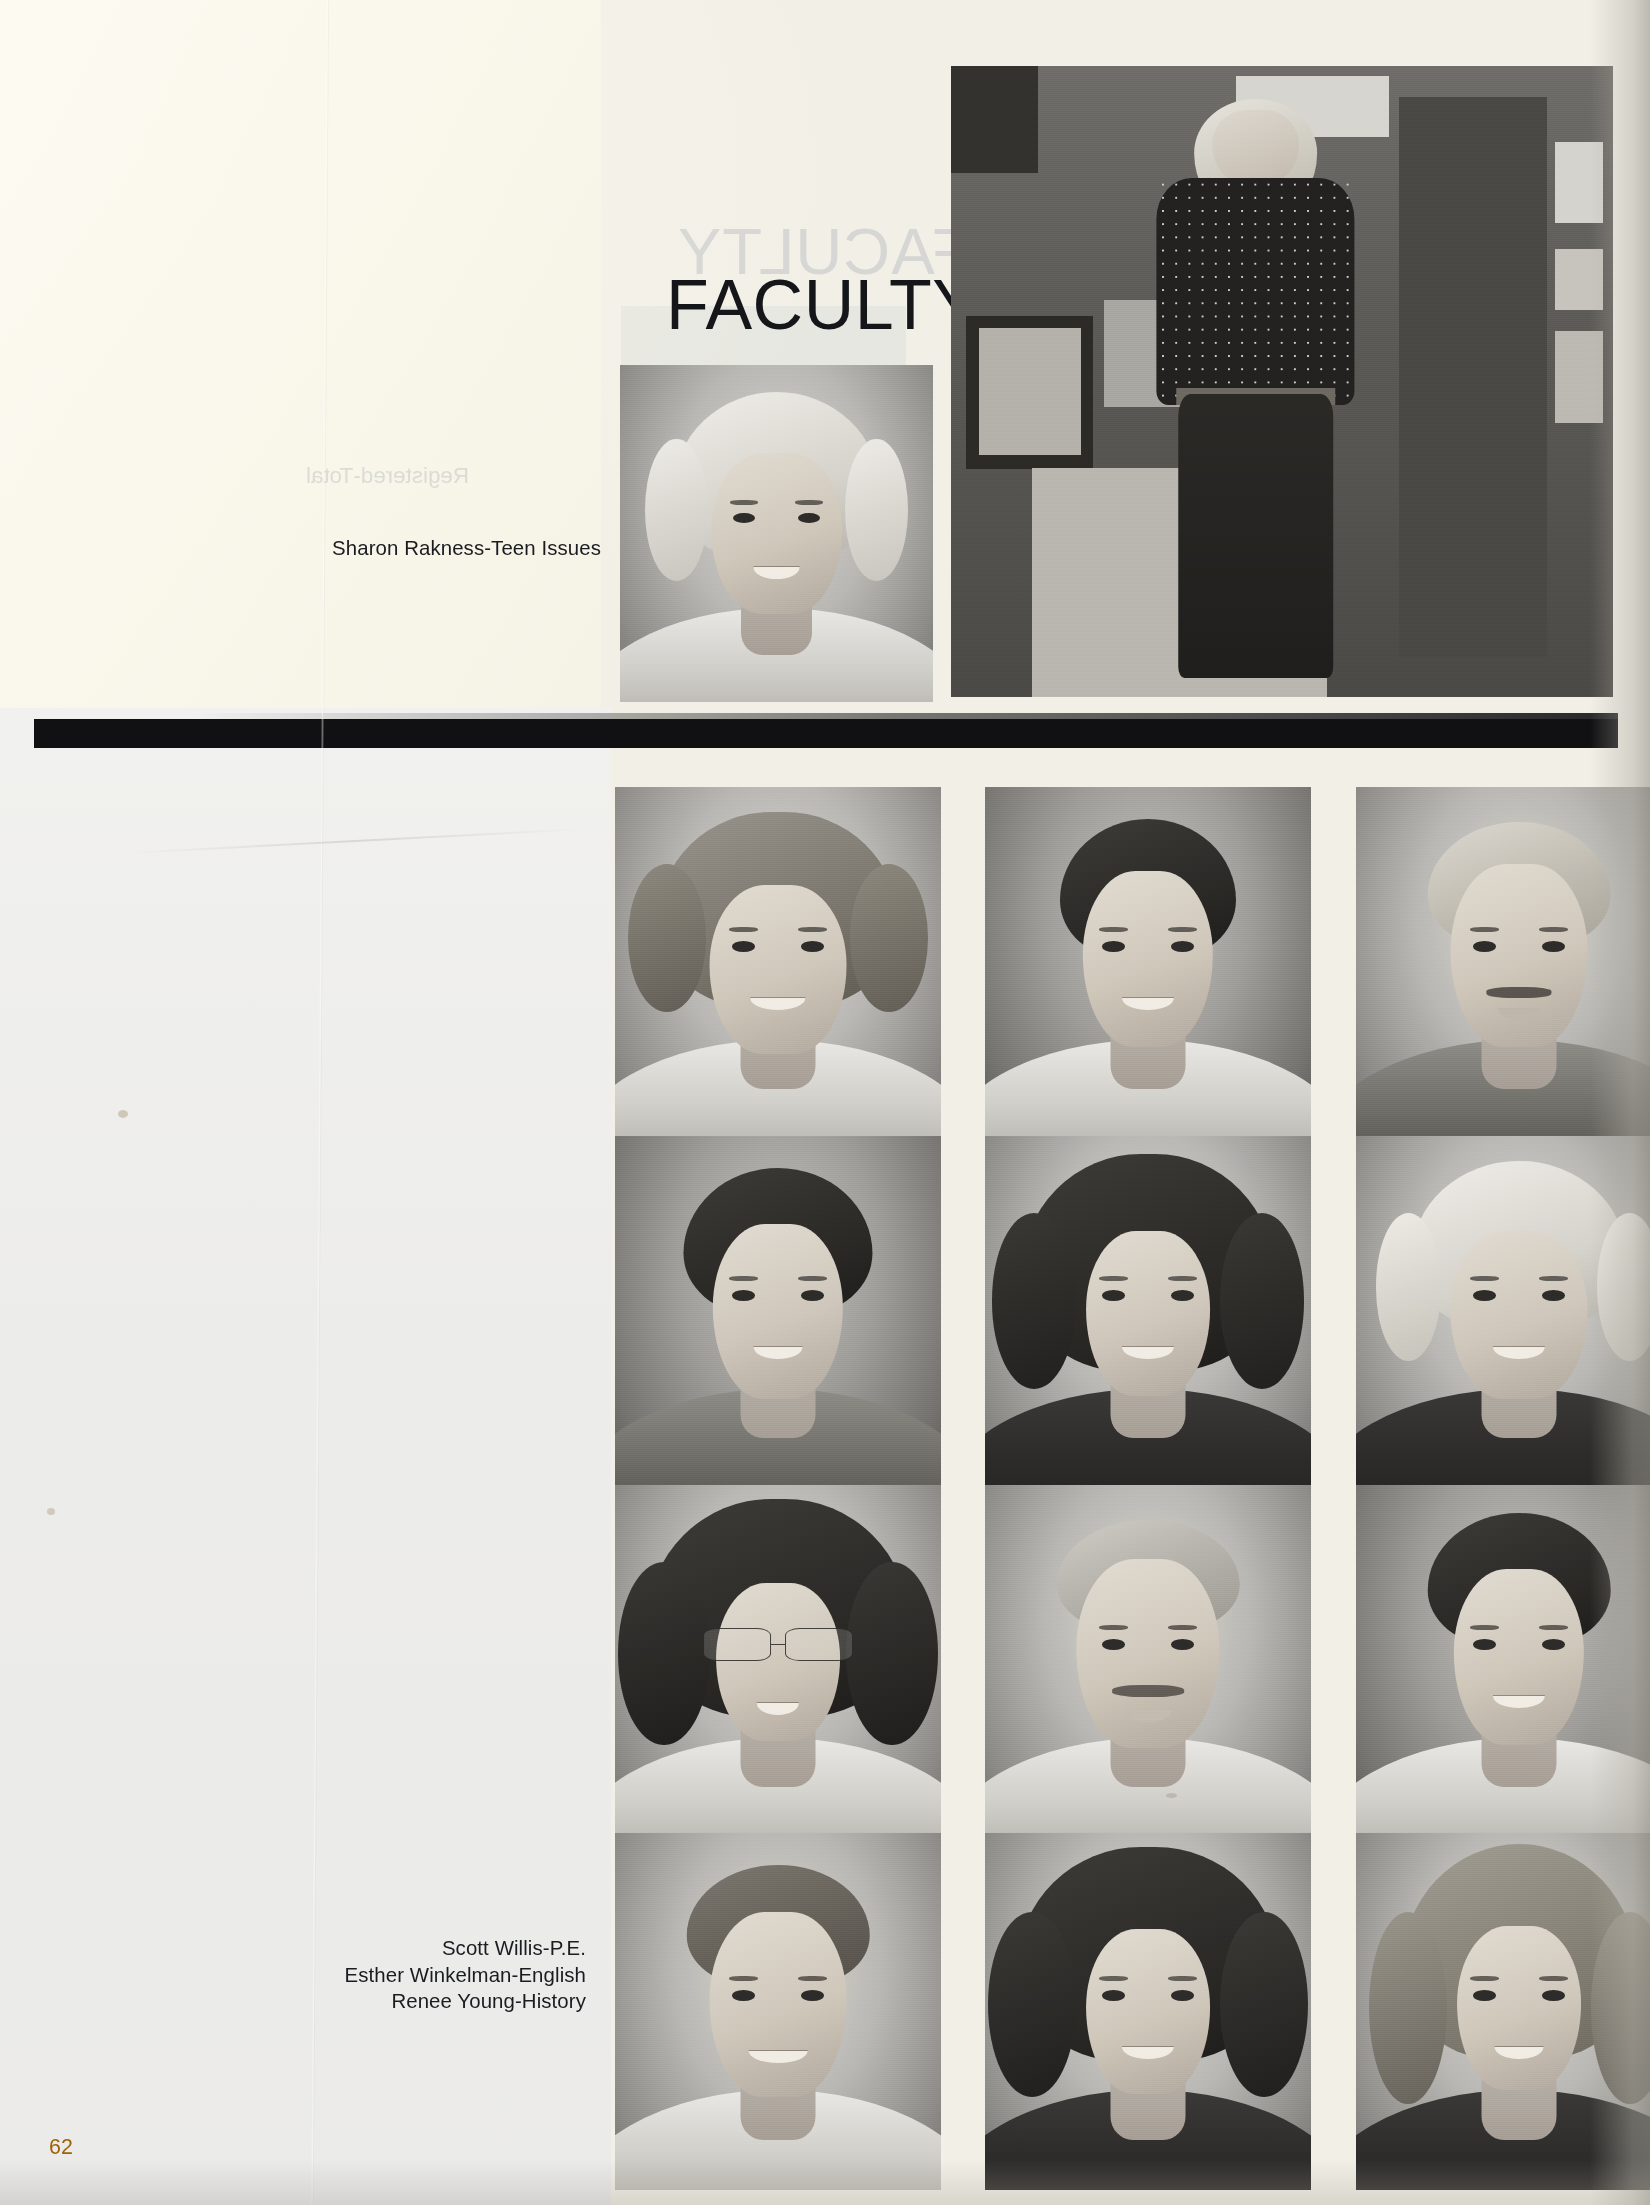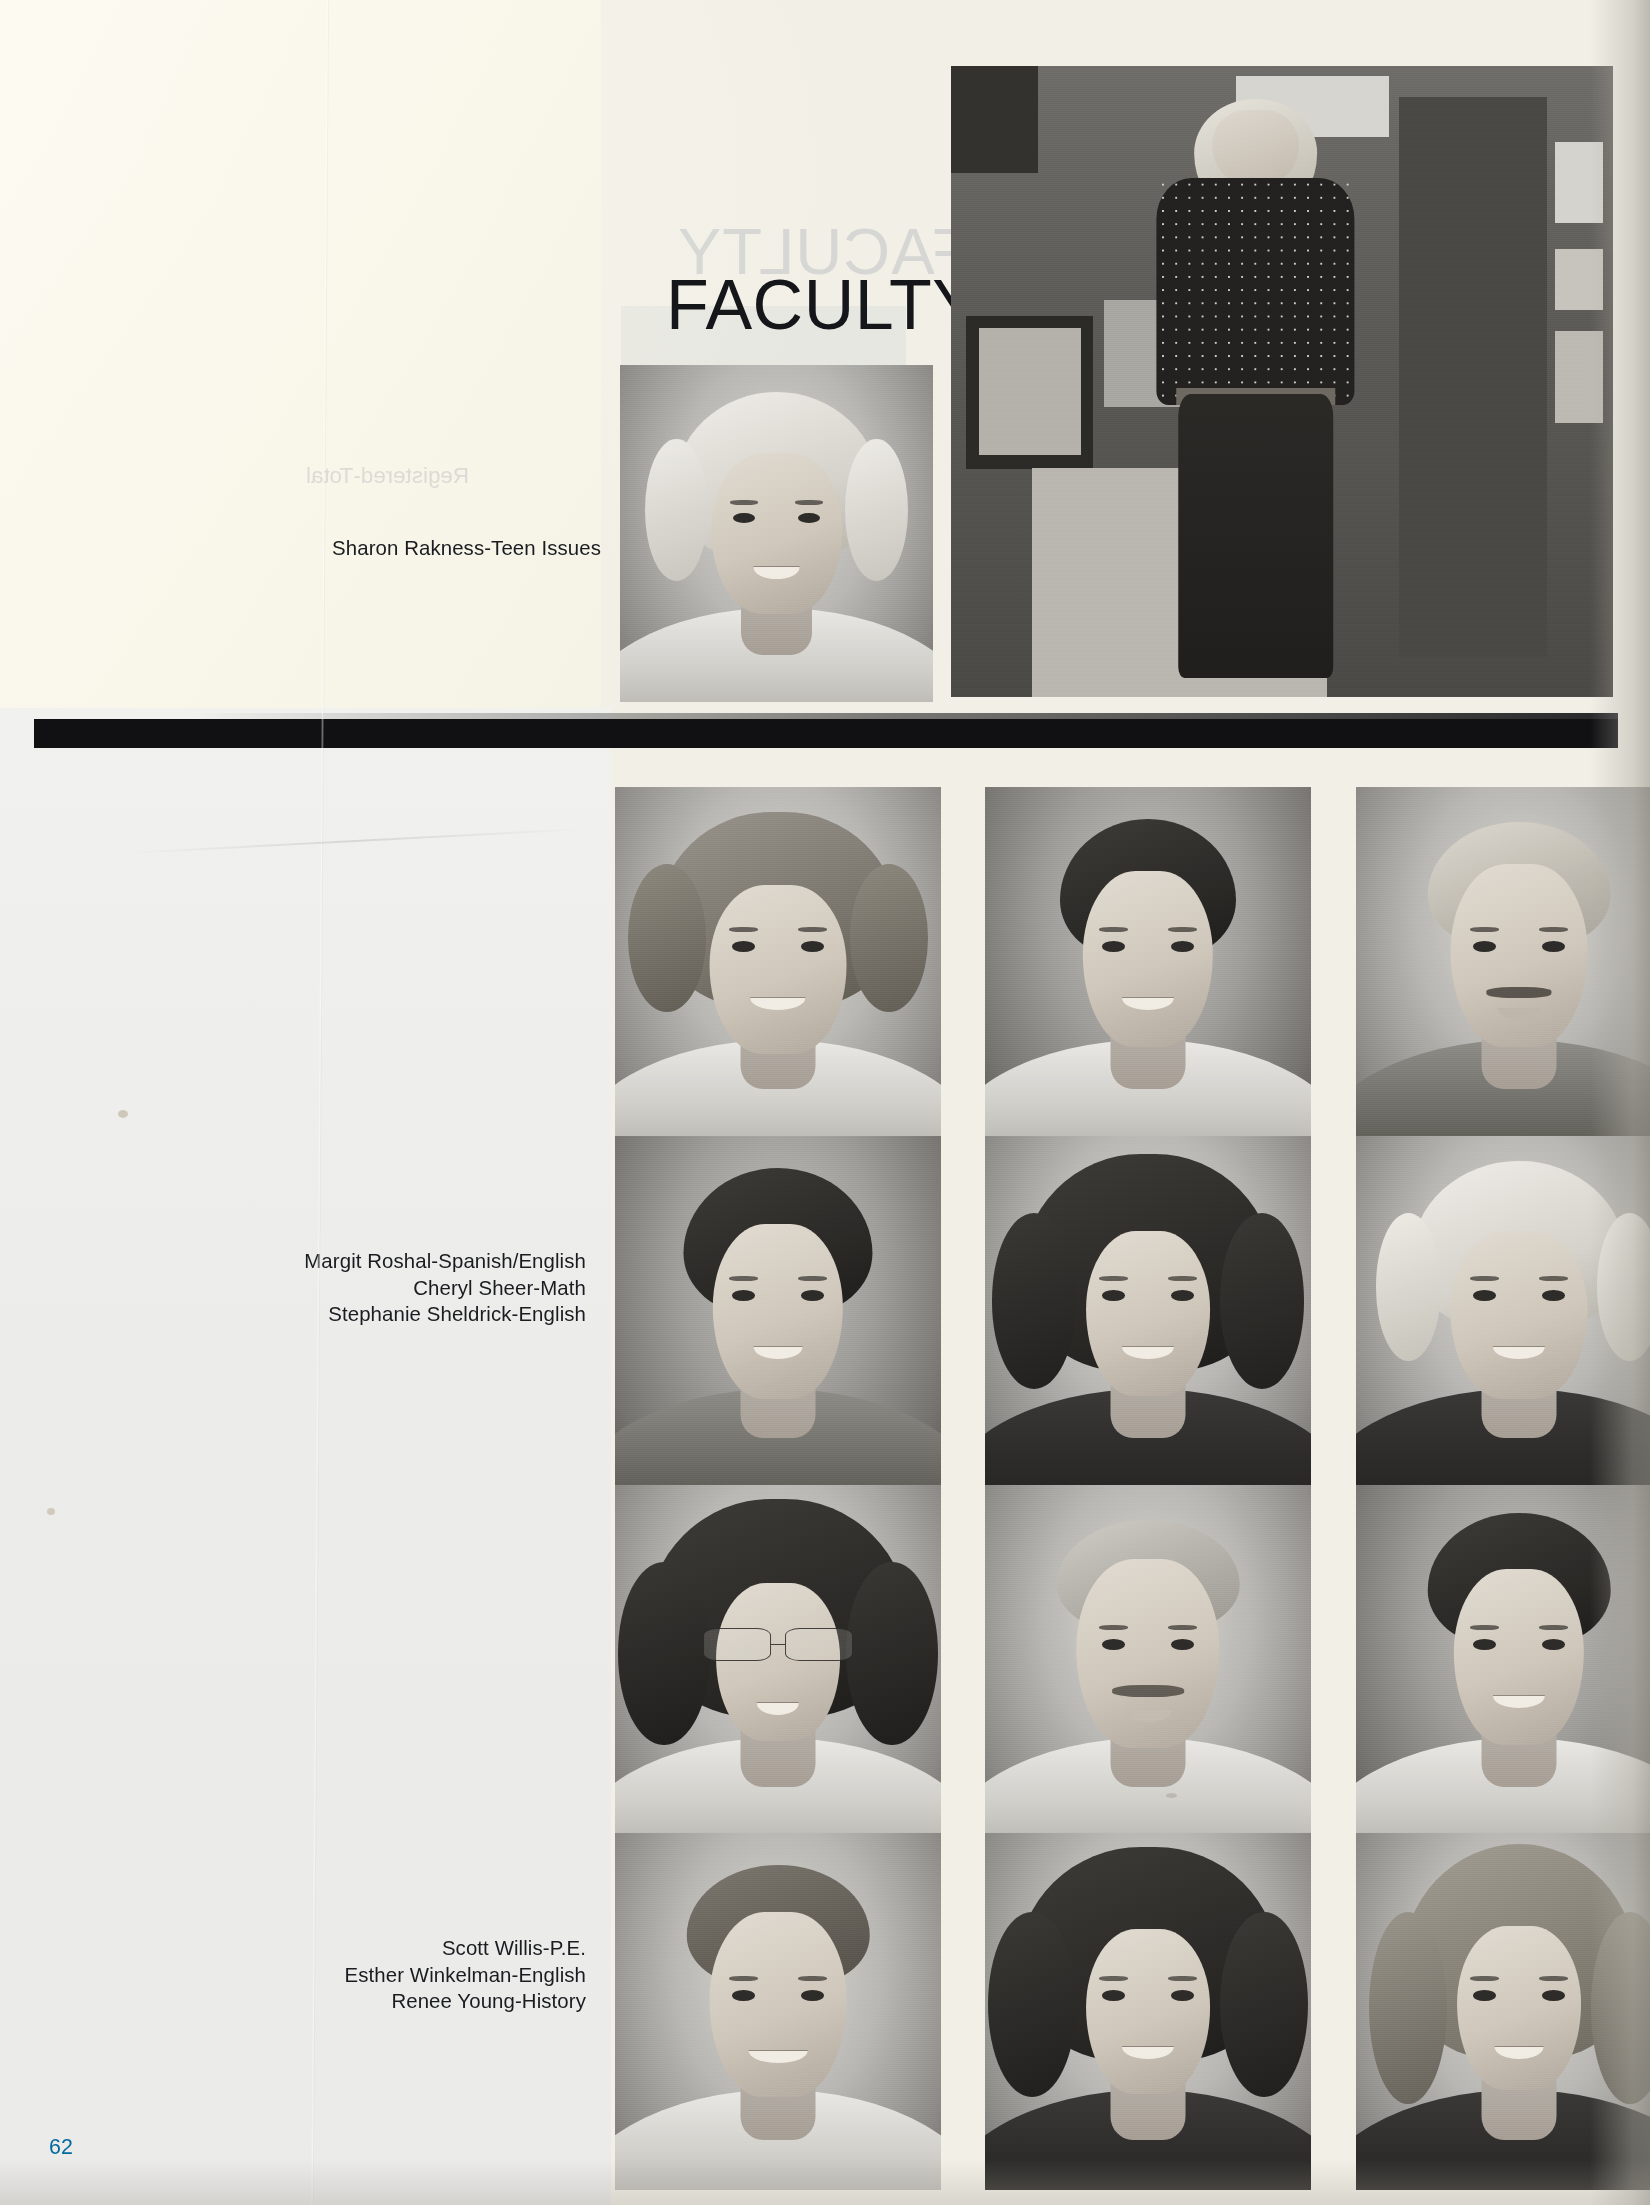--- a/index.html
+++ b/index.html
@@ -336,21 +336,21 @@
     font-size: 20.4px;
     line-height: 1.30;
     letter-spacing: 0.1px;
     white-space: pre-line;
   }
   .page-number {
     position: absolute;
     left: 49px;
     top: 2135px;
     font-size: 21.4px;
-    color: #0369a1;
+    color: #a16207;
   }
   .spot {
     position: absolute;
     border-radius: 50%;
     pointer-events: none;
   }
 </style>
 </head>
 <body>
 
@@ -453,23 +453,20 @@
     <div class="face" style="top:22%; width:42%; height:52%;"></div>
     <div class="brow l"></div>
       <div class="brow r"></div>
     <div class="eye l"></div>
       <div class="eye r"></div>
     <div style="position:absolute; left:50%; top:57%; width:20%; height:3%; transform:translateX(-50%); background:rgba(70,66,60,.85); border-radius:40%;"></div>
     <div class="mouth" style="top:63%; width:13%; background:#bfb7ac; box-shadow:none;"></div>
     <div class="grain"></div>
   </div>
 
-  <div class="caption" style="left:61px; top:1248px; width:525px;">Margit Roshal-Spanish/English
-Cheryl Sheer-Math
-Stephanie Sheldrick-English</div>
 
   <div class="photo" style="left:615px; top:1136px; width:326px; height:351px;">
     <div class="bg-studio dark"></div>
     <div class="shoulders mid"></div>
     <div class="neck"></div>
     <div class="hair dark" style="top:9%; width:58%; height:42%;"></div>
     <div class="face" style="top:25%; width:40%; height:50%;"></div>
     <div class="brow l"></div>
       <div class="brow r"></div>
     <div class="eye l"></div>

